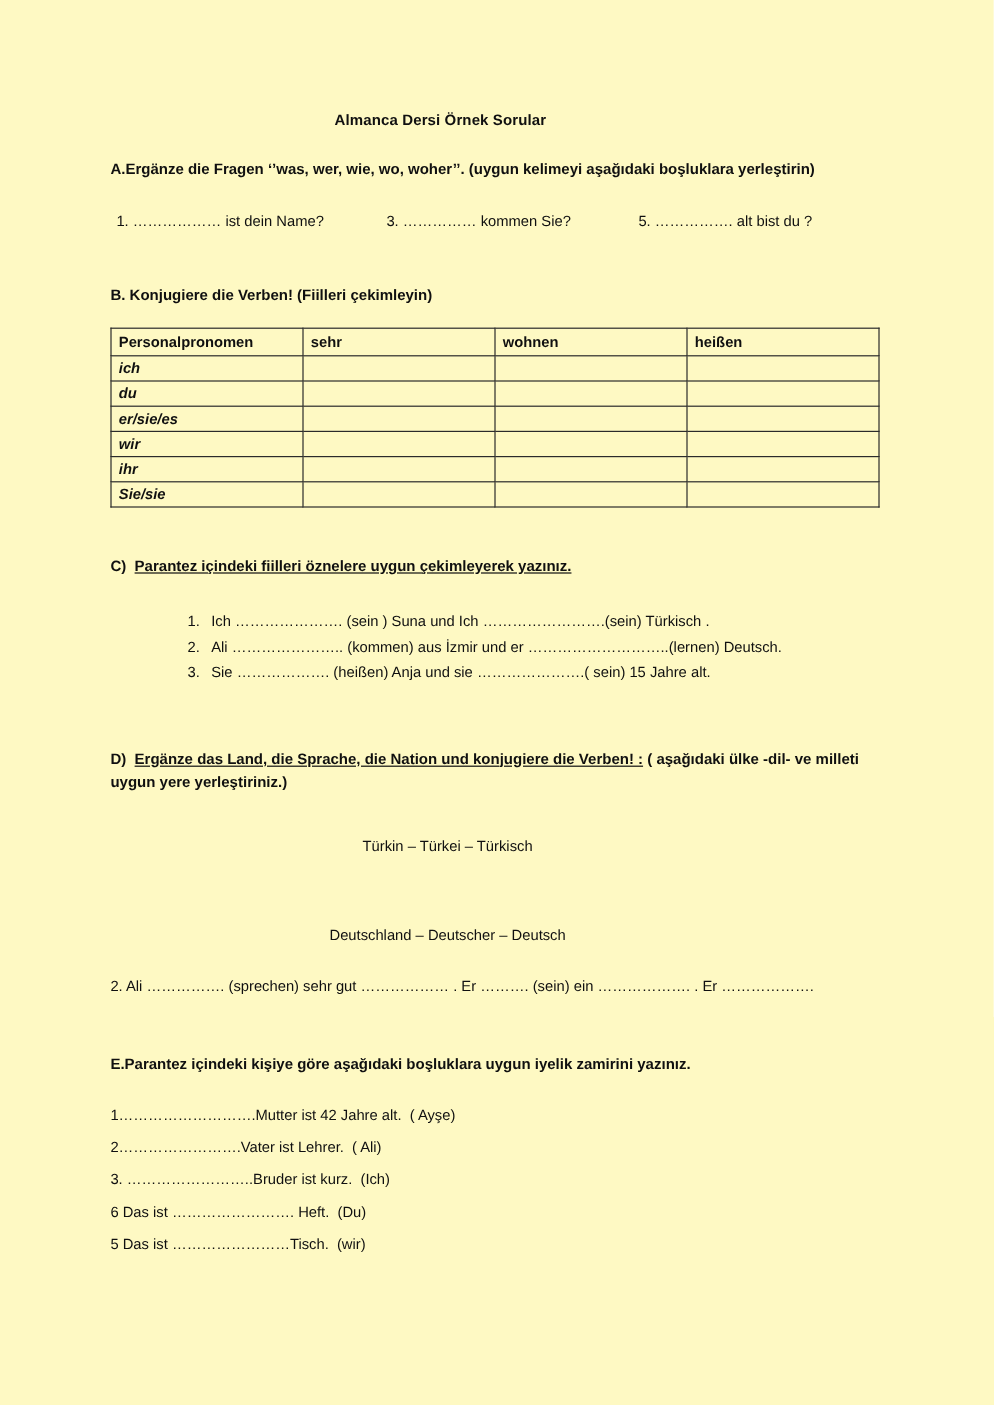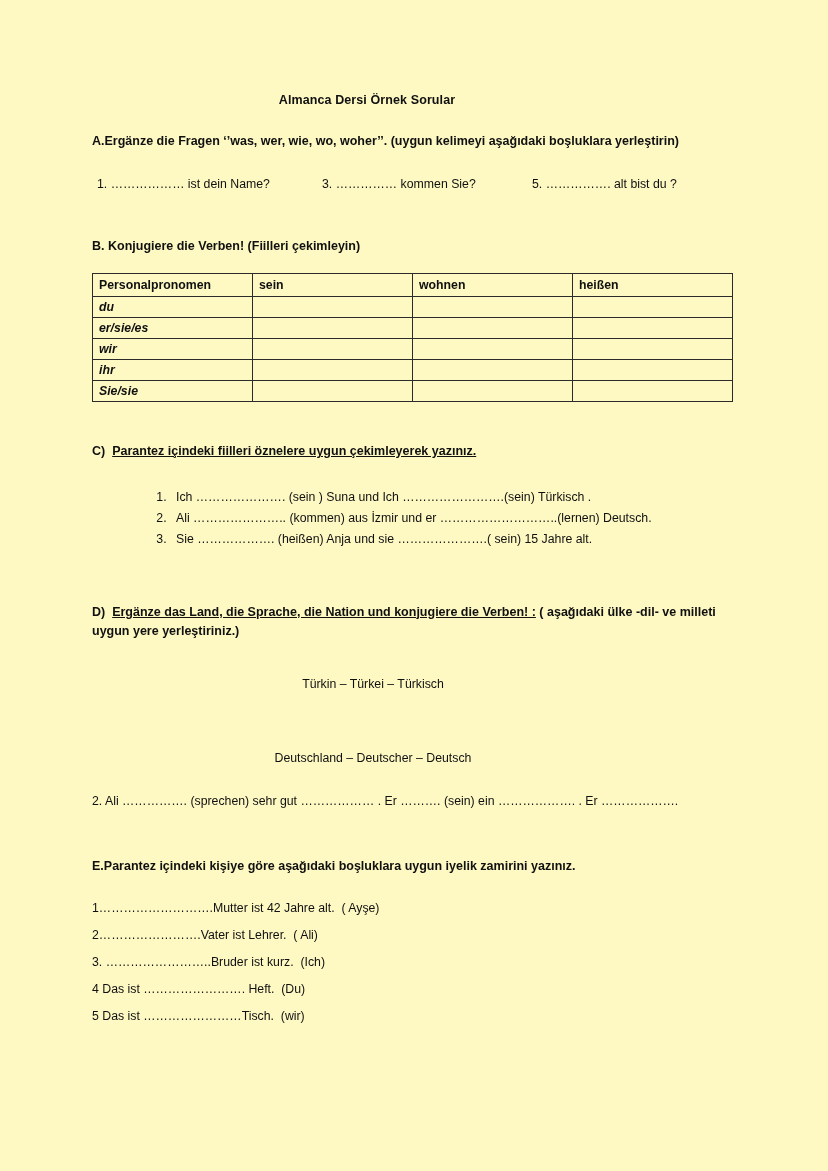--- a/index.html
+++ b/index.html
@@ -159,26 +159,32 @@
     <table class="conj">
       <colgroup>
         <col class="c-pron">
           <col class="c-v">
           <col class="c-v">
           <col class="c-v">
       </colgroup>
       <thead>
         <tr>
           <th>Personalpronomen</th>
-          <th>sein</th>
+          <th>sehr</th>
           <th>wohnen</th>
           <th>heißen</th>
         </tr>
       </thead>
       <tbody>
+        <tr>
+          <td class="pron">ich</td>
+          <td></td>
+          <td></td>
+          <td></td>
+        </tr>
         <tr>
           <td class="pron">du</td>
           <td></td>
           <td></td>
           <td></td>
         </tr>
         <tr>
           <td class="pron">er/sie/es</td>
           <td></td>
           <td></td>
@@ -244,17 +250,17 @@
 
     <div class="sp-44"></div>
 
     <div class="heading">E.Parantez içindeki kişiye göre aşağıdaki boşluklara uygun  iyelik zamirini yazınız.</div>
 
     <div class="sp-26"></div>
 
     <div class="eline">1……………………….Mutter ist 42 Jahre alt.  ( Ayşe)</div>
     <div class="eline">2…………………….Vater ist Lehrer.  ( Ali)</div>
     <div class="eline">3. ……………………..Bruder ist kurz.  (Ich)</div>
-    <div class="eline">4 Das ist ……………………. Heft.  (Du)</div>
+    <div class="eline">6 Das ist ……………………. Heft.  (Du)</div>
     <div class="eline">5 Das ist ……………………Tisch.  (wir)</div>
 
   </div>
 </div>
 
 </body></html>

